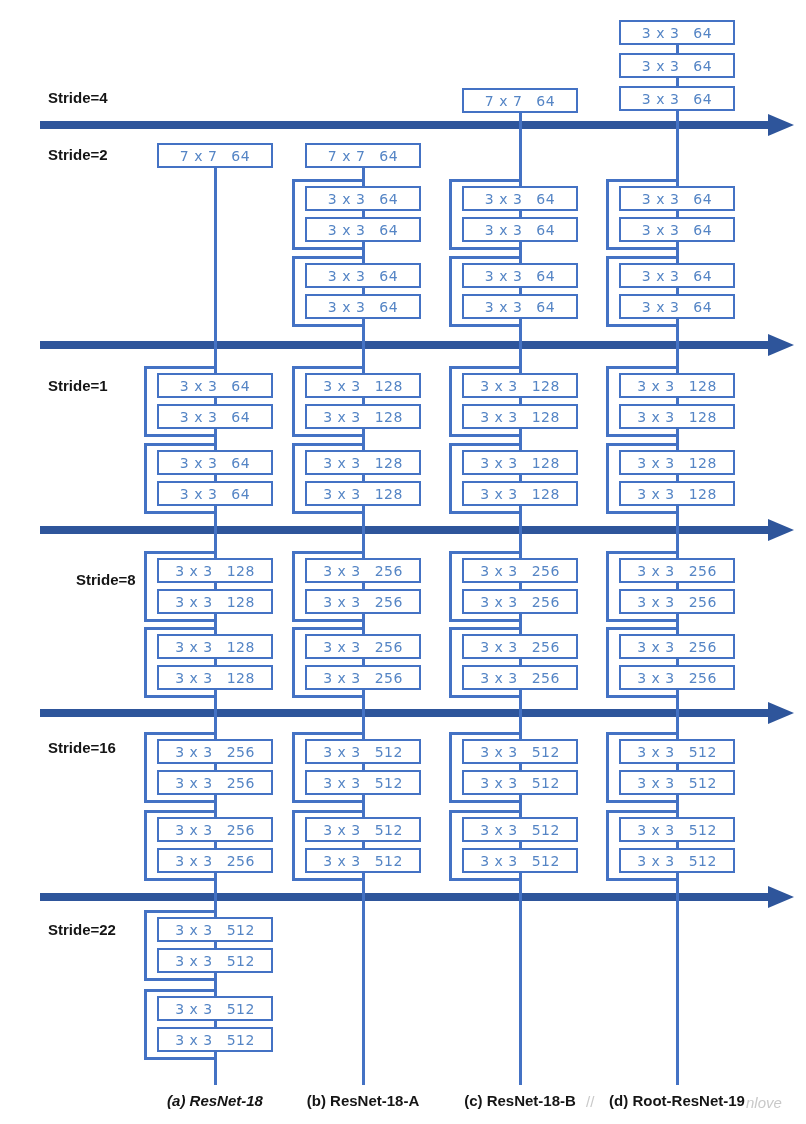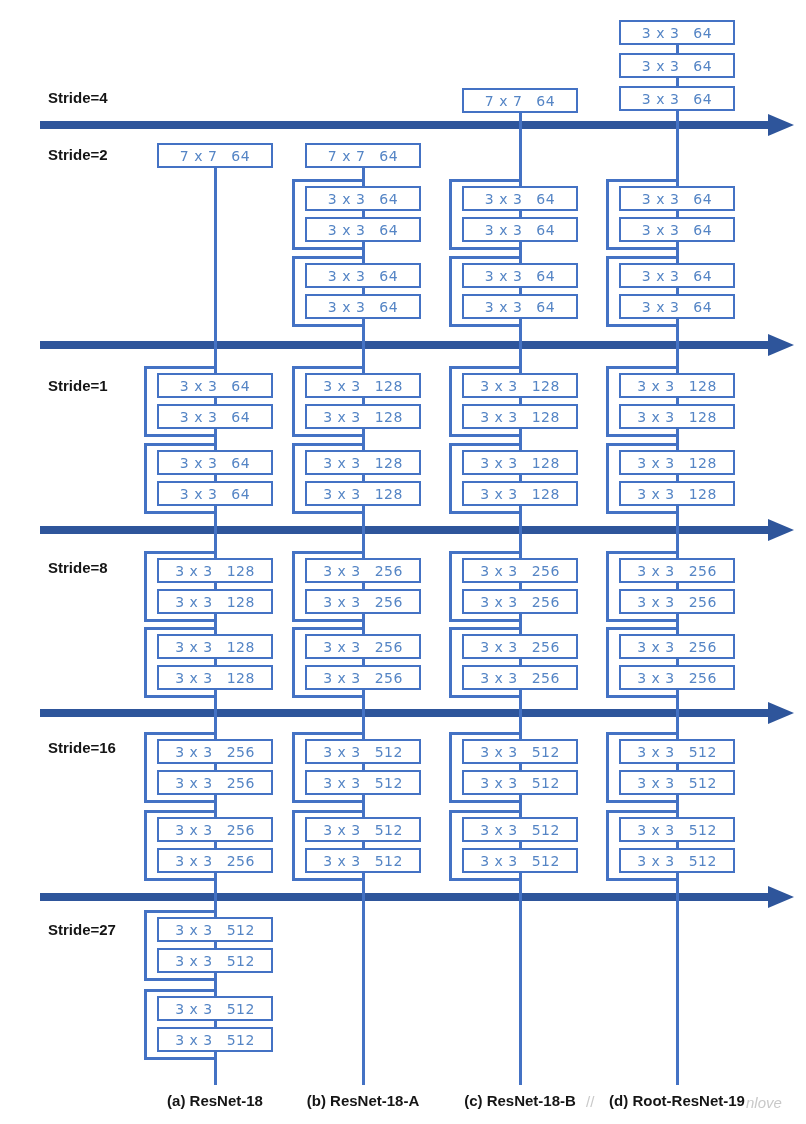--- a/index.html
+++ b/index.html
@@ -61,23 +61,23 @@
       <div class="shaft" style="width: 732px;"></div>
       <div class="head"></div>
     </div>
     <div class="arrow" style="left: 40px; top: 886px; width: 754px; height: 22px;">
       <div class="shaft" style="width: 732px;"></div>
       <div class="head"></div>
     </div>
     <div class="stride-label" style="top: 89px;">Stride=4</div>
     <div class="stride-label" style="top: 146px;">Stride=2</div>
     <div class="stride-label" style="top: 377px;">Stride=1</div>
-    <div class="stride-label" style="top: 559px;">Stride=8</div>
+    <div class="stride-label" style="top: 571px; margin-left: 28px;">Stride=8</div>
     <div class="stride-label" style="top: 739px;">Stride=16</div>
-    <div class="stride-label" style="top: 921px;">Stride=27</div>
+    <div class="stride-label" style="top: 921px;">Stride=22</div>
     <div class="trunk" style="left: 213.5px; top: 150px; height: 935px;"></div>
     <div class="nnbox" style="left: 157px; top: 143px; width: 116px; height: 25px;">
       <span>7 x 7</span>
       <span>64</span>
     </div>
     <div class="bracket" style="left: 144px; top: 366px; width: 71px; height: 71px;"></div>
     <div class="nnbox" style="left: 157px; top: 373px; width: 116px; height: 25px;">
       <span>3 x 3</span>
       <span>64</span>
     </div>
@@ -141,21 +141,21 @@
     </div>
     <div class="bracket" style="left: 144px; top: 989px; width: 71px; height: 71px;"></div>
     <div class="nnbox" style="left: 157px; top: 996px; width: 116px; height: 25px;">
       <span>3 x 3</span>
       <span>512</span>
     </div>
     <div class="nnbox" style="left: 157px; top: 1027px; width: 116px; height: 25px;">
       <span>3 x 3</span>
       <span>512</span>
     </div>
-    <div class="caption" style="left: 215px; top: 1092px;">(a) ResNet-18</div>
+    <div class="caption" style="left: 215px; top: 1092px; font-style: italic;">(a) ResNet-18</div>
     <div class="trunk" style="left: 361.5px; top: 150px; height: 935px;"></div>
     <div class="nnbox" style="left: 305px; top: 143px; width: 116px; height: 25px;">
       <span>7 x 7</span>
       <span>64</span>
     </div>
     <div class="bracket" style="left: 292px; top: 179px; width: 71px; height: 71px;"></div>
     <div class="nnbox" style="left: 305px; top: 186px; width: 116px; height: 25px;">
       <span>3 x 3</span>
       <span>64</span>
     </div>

